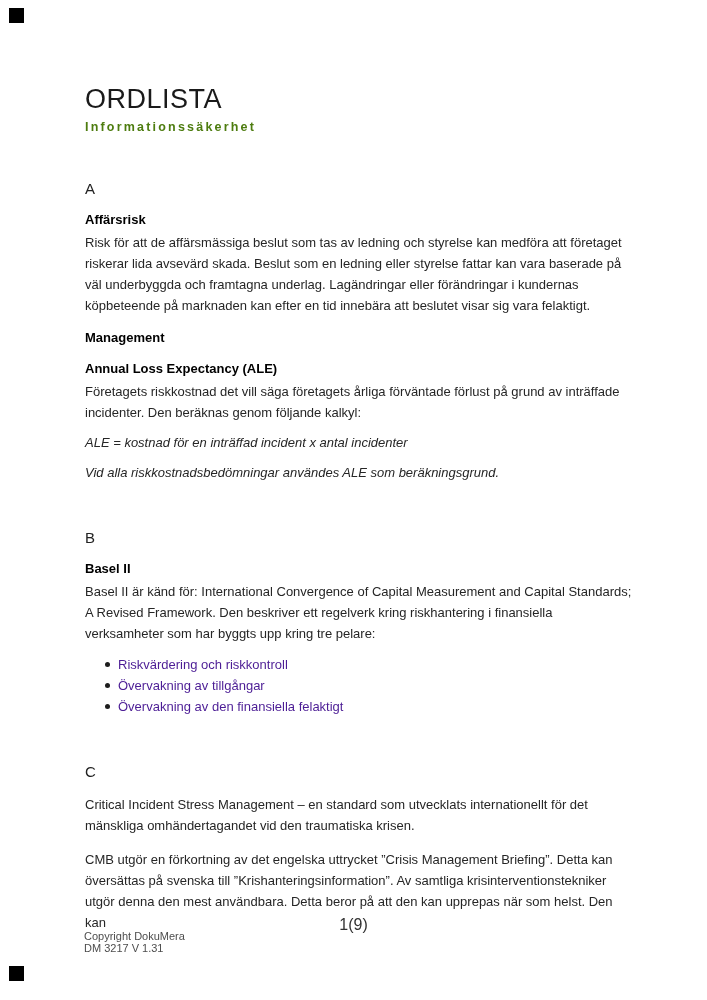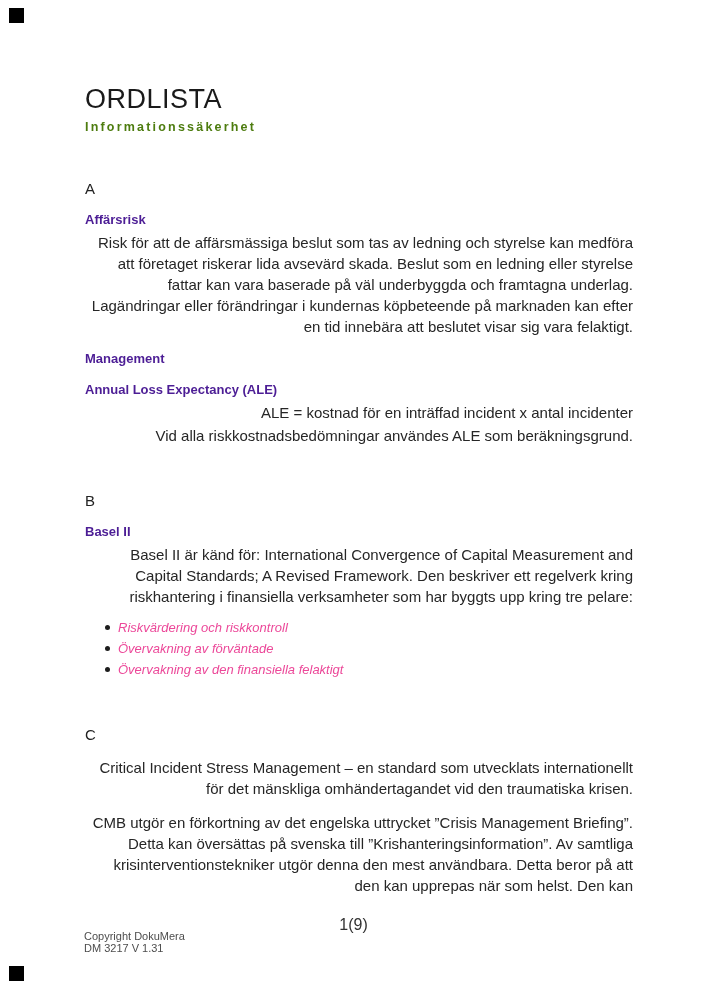--- a/index.html
+++ b/index.html
@@ -29,33 +29,33 @@
     letter-spacing:2.2px; color:#4d7c0f;
   }
 
   .letter {
     margin:45px 0 0 0;
     font-size:15px; font-weight:400; line-height:19px; color:#222;
   }
   .entry { margin-top:13px; }
   .term {
     margin:0 0 3px 0;
-    font-size:13px; font-weight:700; line-height:18px; color:#4c1d95;
+    font-size:13px; font-weight:700; line-height:18px; color:#000000;
   }
   .def {
     margin:0;
-    font-size:15px; line-height:21px; color:#262626;text-align:right;
+    font-size:13px; line-height:21px; color:#262626;
   }
-  .def + .def { margin-top:2px; }
+  .def + .def { margin-top:9px;font-style:italic; }
 
   .bullets { margin:10px 0 0 0; padding:0; list-style:none; }
   .bullets li {
     position:relative;
     margin-left:19px; padding-left:14px;
-    font-size:13px; line-height:21px; color:#ec4899;font-style:italic;
+    font-size:13px; line-height:21px; color:#4c1d95;
   }
   .bullets li::before {
     content:"";
     position:absolute; left:1px; top:8px;
     width:5px; height:5px; border-radius:50%;
     background:#1d1d1d;
   }
 
   .page-number {
     position:absolute; left:0; top:916px; width:100%;
@@ -87,34 +87,35 @@
         <h3 class="term">Affärsrisk</h3>
         <p class="def">Risk för att de affärsmässiga beslut som tas av ledning och styrelse kan medföra att företaget riskerar lida avsevärd skada. Beslut som en ledning eller styrelse fattar kan vara baserade på väl underbyggda och framtagna underlag. Lagändringar eller förändringar i kundernas köpbeteende på marknaden kan efter en tid innebära att beslutet visar sig vara felaktigt.</p>
       </div>
 
       <div class="entry">
         <h3 class="term">Management</h3>
       </div>
 
       <div class="entry">
         <h3 class="term">Annual Loss Expectancy (ALE)</h3>
+        <p class="def">Företagets riskkostnad det vill säga företagets årliga förväntade förlust på grund av inträffade incidenter. Den beräknas genom följande kalkyl:</p>
         <p class="def">ALE = kostnad för en inträffad incident x antal incidenter</p>
         <p class="def">Vid alla riskkostnadsbedömningar användes ALE som beräkningsgrund.</p>
       </div>
     </section>
 
     <section>
       <h2 class="letter">B</h2>
 
       <div class="entry">
         <h3 class="term">Basel II</h3>
         <p class="def">Basel II är känd för: International Convergence of Capital Measurement and Capital Standards; A Revised Framework. Den beskriver ett regelverk kring riskhantering i finansiella verksamheter som har byggts upp kring tre pelare:</p>
         <ul class="bullets">
           <li>Riskvärdering och riskkontroll</li>
-          <li>Övervakning av förväntade</li>
+          <li>Övervakning av tillgångar</li>
           <li>Övervakning av den finansiella felaktigt</li>
         </ul>
       </div>
     </section>
 
     <section>
       <h2 class="letter">C</h2>
 
       <div class="entry">
         <p class="def">Critical Incident Stress Management – en standard som utvecklats internationellt för det mänskliga omhändertagandet vid den traumatiska krisen.</p>

